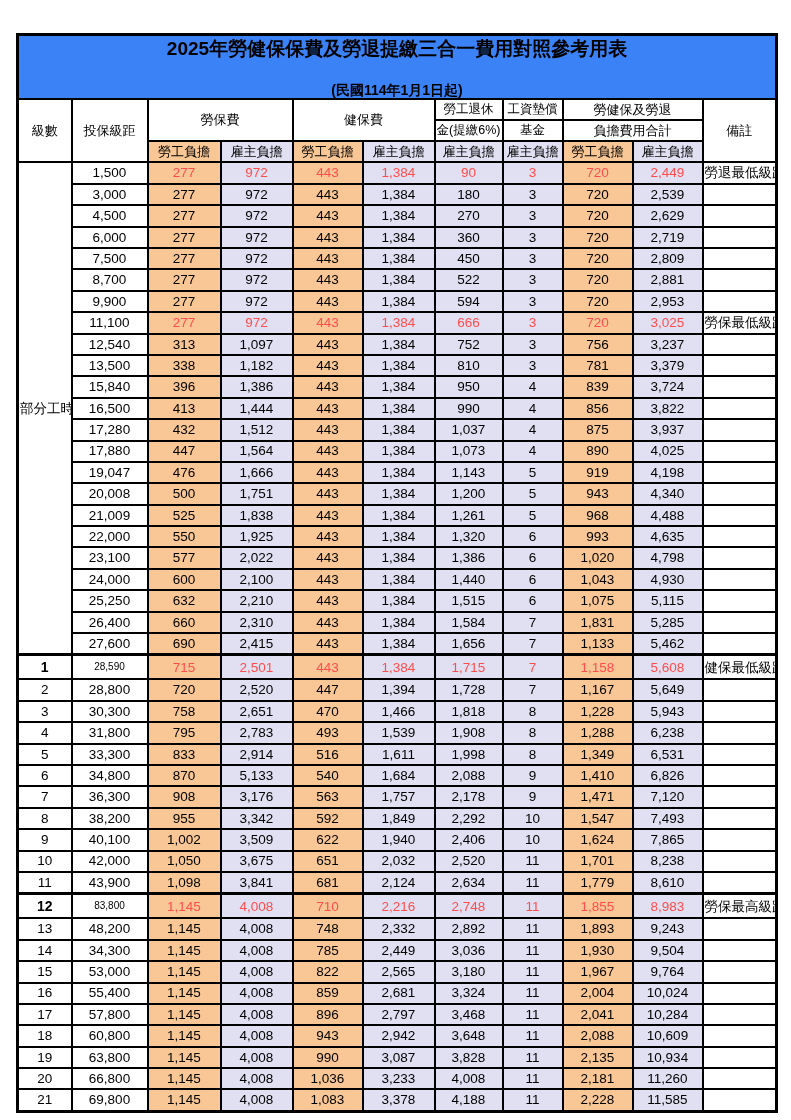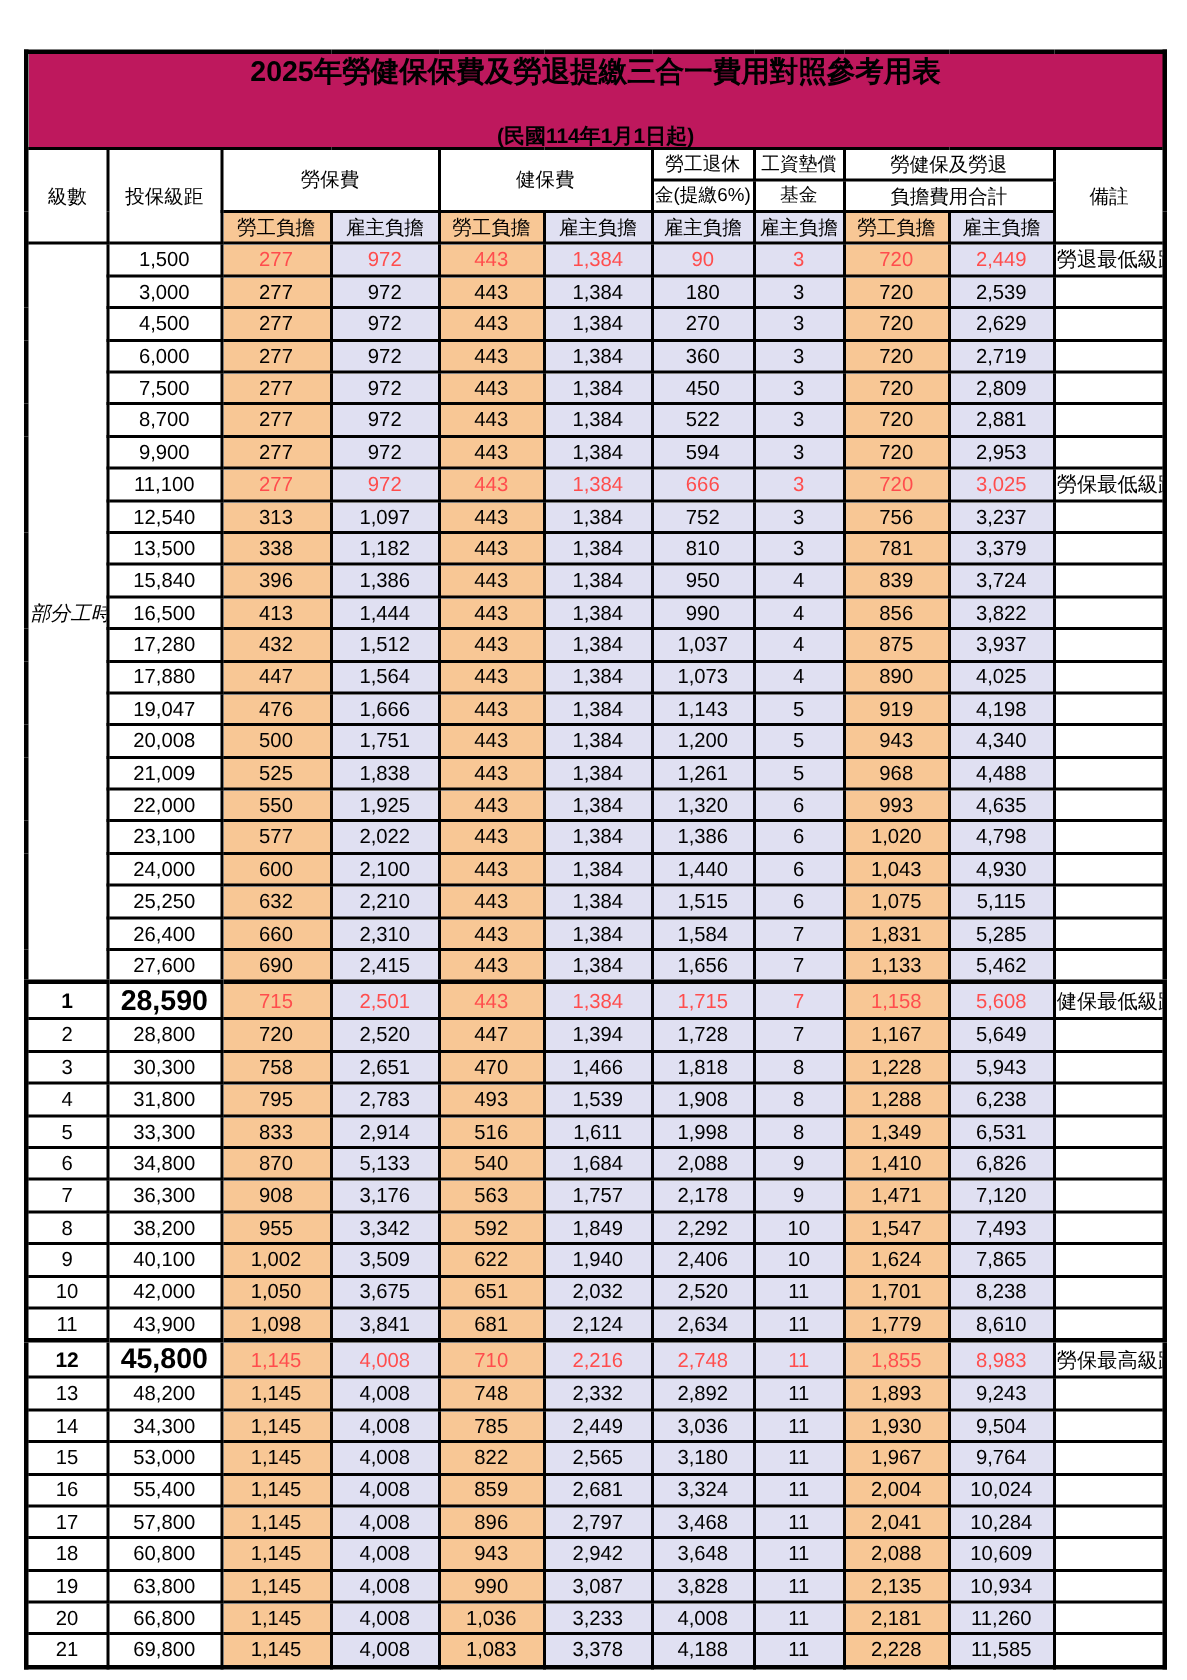--- a/index.html
+++ b/index.html
@@ -21,38 +21,38 @@
   .fee-table td {
     border: 2px solid #000;
     text-align: center;
     vertical-align: middle;
     padding: 0 1px;
     color: #000;
     overflow: hidden;
     white-space: nowrap;
   }
   
-  .title-row td { height: 51px; background: #be185d; }
+  .title-row td { height: 51px; background: #3b82f6; }
   .main-title { font-size: 19px; font-weight: bold; line-height: 1.35; }
   .sub-title  { font-size: 14px; font-weight: bold; line-height: 1.2; margin-top: 20px; }
   
   .head-cell { font-size: 13px; height: 19px; line-height: 1.1; background: #fff; }
   .head-small { font-size: 12.5px; margin-top: 36px; }
   
   .c-emp { background: #F8C795; }   
   .c-er  { background: #E0E0F2; }   
   
   .data-row td { height: 19.4px; font-size: 13.5px; line-height: 1; }
   .level-cell, .bracket-cell, .remark-cell { background: #fff; }
   .bracket-cell { font-size: 14px; }
-  .group-cell { font-size: 13px; letter-spacing: 0px; padding: 0; font-style: italic; }
+  .group-cell { font-size: 13px; letter-spacing: 0px; padding: 0; }
   .remark-cell { font-size: 10.5px; color: #FF4D4D; padding: 0; }
   .red-row .val-cell { color: #FF4D4D; }
   .bold-row td { height: 22px; }
-  .bold-row .bracket-cell { font-size: 19px; font-weight: bold; }
+  .bold-row .bracket-cell { font-size: 10px; font-weight: normal; }
   .bold-row .level-cell { font-size: 14px; font-weight: bold; }
   .bold-row td { border-top-width: 3px; }
 </style>
 </head>
 <body>
 
 <table class="fee-table">
   <colgroup>
     <col style="width:54px">
       <col style="width:76px">
@@ -515,21 +515,21 @@
         <td class="val-cell c-emp">681</td>
         <td class="val-cell c-er">2,124</td>
         <td class="val-cell c-er">2,634</td>
         <td class="val-cell c-er">11</td>
         <td class="val-cell c-emp">1,779</td>
         <td class="val-cell c-er">8,610</td>
         <td class="remark-cell"></td>
       </tr>
       <tr class="data-row red-row bold-row">
         <td class="level-cell">12</td>
-        <td class="bracket-cell">45,800</td>
+        <td class="bracket-cell">83,800</td>
         <td class="val-cell c-emp">1,145</td>
         <td class="val-cell c-er">4,008</td>
         <td class="val-cell c-emp">710</td>
         <td class="val-cell c-er">2,216</td>
         <td class="val-cell c-er">2,748</td>
         <td class="val-cell c-er">11</td>
         <td class="val-cell c-emp">1,855</td>
         <td class="val-cell c-er">8,983</td>
         <td class="remark-cell">勞保最高級距</td>
       </tr>

